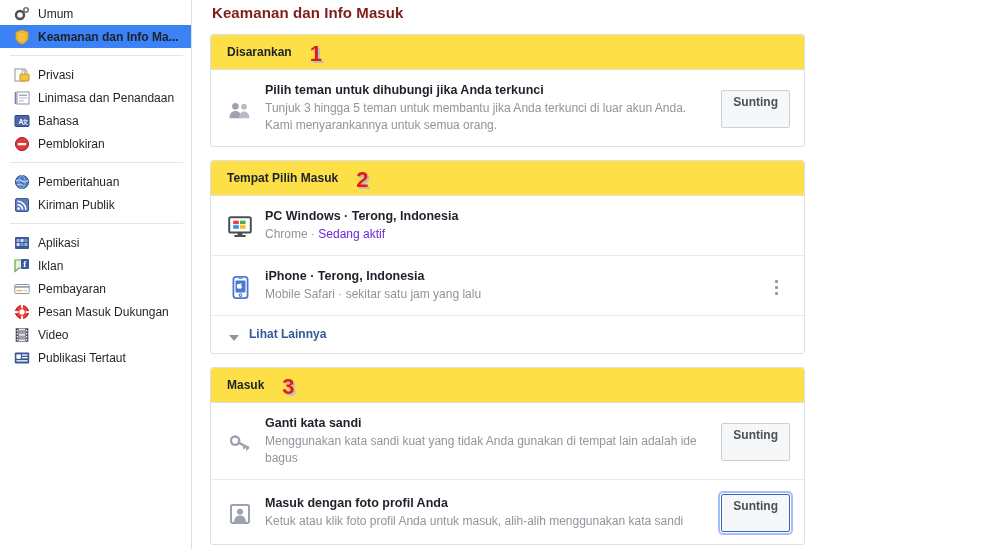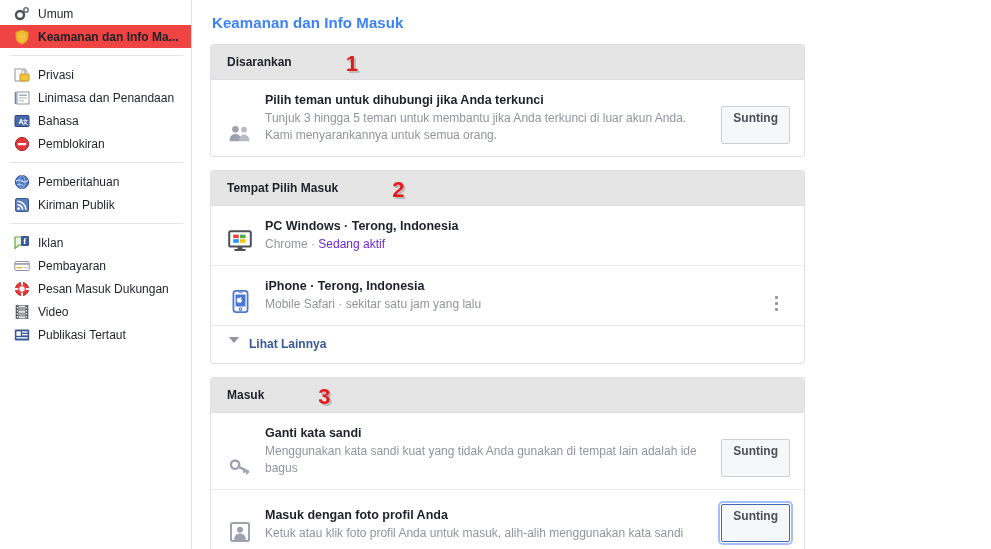--- a/index.html
+++ b/index.html
@@ -31,21 +31,21 @@
     margin: 7px 8px 7px 10px;
   }
   .nav-item {
     display: flex;
     align-items: center;
     height: 23px;
     padding-left: 14px;
     cursor: pointer;
     white-space: nowrap;
   }
-  .nav-item.selected { background: #ef4444; }
+  .nav-item.selected { background: #3b82f6; }
   .nav-item.selected .nav-label { font-weight: bold; color: #1d2129; }
   .nav-icon {
     width: 16px; height: 16px;
     margin-right: 8px;
     flex: 0 0 16px;
     position: relative;
     display: block;
   }
   .nav-label {
     font-size: 12px;
@@ -57,60 +57,59 @@
   #main {
     flex: 1;
     height: 549px;
     background: #ffffff;
     padding: 0 22px 0 18px;
     overflow: hidden;
   }
   #page-title {
     font-size: 15px;
     font-weight: bold;
-    color: #3b82f6;
-    margin: 14px 0 0 2px;
+    color: #7f1d1d;
+    margin: 4px 0 0 2px;
     letter-spacing: .1px;
   }
   .card {
     border: 1px solid #dddfe2;
     border-radius: 3px;
     background: #ffffff;
     margin-top: 13px;
   }
   .card-header {
-    background: #e5e5e5;
+    background: #fde047;
     border-bottom: 1px solid #dddfe2;
     height: 35px;
     display: flex;
     align-items: center;
     padding-left: 16px;
     border-radius: 3px 3px 0 0;
-    gap: 36px;
   }
   .card-header-title {
     font-size: 12px;
     font-weight: bold;
     color: #1d2129;
   }
   .annot {
     font-size: 22px;
     font-weight: bold;
     color: #e21b1b;
     margin-left: 18px;
     line-height: 1;
     position: relative;
     top: 2px;
     text-shadow: 2px 2px 0 #b9bcc1;
     font-family: "Liberation Sans", sans-serif;
   }
 
   .row {
     display: flex;
-    align-items: flex-end;
+    align-items: center;
     padding: 12px 14px 12px 16px;
     border-bottom: 1px solid #e9ebee;
     min-height: 52px;
   }
   .row:last-child { border-bottom: none; }
   .row-icon {
     width: 26px;
     flex: 0 0 26px;
     margin-right: 12px;
     margin-top: 3px;
@@ -147,21 +146,21 @@
   }
   .btn.focused {
     outline: 2px solid #a3bffa;
     outline-offset: 1px;
     background: #f6f7f9;
     border-color: #4267b2;
   }
 
   .more-row {
     display: flex;
-    align-items: flex-start;
+    align-items: flex-end;
     padding: 11px 16px 12px;
     cursor: pointer;
   }
   .caret {
     width: 0; height: 0;
     border-left: 5px solid transparent;
     border-right: 5px solid transparent;
     border-top: 6px solid #8d949e;
     margin-right: 10px;
     margin-left: 2px;
@@ -270,20 +269,34 @@
               <circle cx="4.6" cy="11.6" r="1.4" fill="#ffffff"></circle>
               <path d="M3.4 7.6a5.2 5.2 0 0 1 5.2 5.2" fill="none" stroke="#ffffff" stroke-width="1.6"></path>
               <path d="M3.4 4.3a8.5 8.5 0 0 1 8.5 8.5" fill="none" stroke="#ffffff" stroke-width="1.6"></path>
             </svg>
           </span>
           <span class="nav-label">Kiriman Publik</span>
         </div>
       </div>
       <div class="nav-sep"></div>
       <div class="nav-group">
+        <div class="nav-item">
+          <span class="nav-icon">
+            <svg width="16" height="16" viewBox="0 0 16 16">
+              <rect x="1" y="2" width="14" height="12" rx="1" fill="#3b5998"></rect>
+              <rect x="2.6" y="4" width="3" height="3" fill="#9fb3dd"></rect>
+              <rect x="6.5" y="4" width="3" height="3" fill="#d9e1f2"></rect>
+              <rect x="10.4" y="4" width="3" height="3" fill="#7e97cb"></rect>
+              <rect x="2.6" y="8" width="3" height="3" fill="#d9e1f2"></rect>
+              <rect x="6.5" y="8" width="3" height="3" fill="#7e97cb"></rect>
+              <rect x="10.4" y="8" width="3" height="3" fill="#9fb3dd"></rect>
+            </svg>
+          </span>
+          <span class="nav-label">Aplikasi</span>
+        </div>
         <div class="nav-item">
           <span class="nav-icon">
             <svg width="16" height="16" viewBox="0 0 16 16">
               <path d="M1 2 h9 v8 h-5 l-4 3.5 z" fill="#e8f3e0" stroke="#62a744" stroke-width="1.2"></path>
               <rect x="7" y="1" width="8" height="10" rx="1" fill="#3b5998"></rect>
               <text x="9.3" y="9" font-family="Liberation Serif, serif" font-size="9" font-weight="bold" fill="#ffffff">f</text>
             </svg>
           </span>
           <span class="nav-label">Iklan</span>
         </div>

